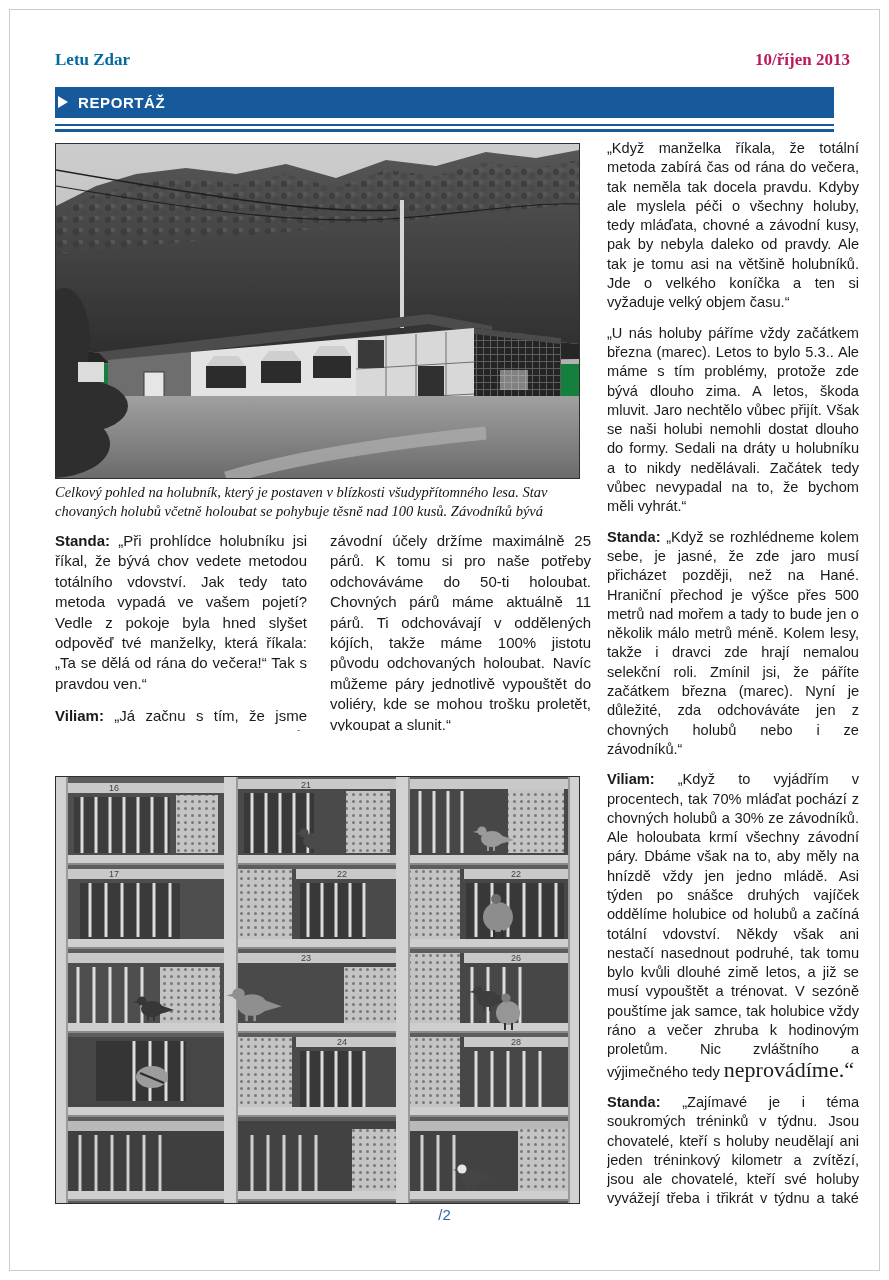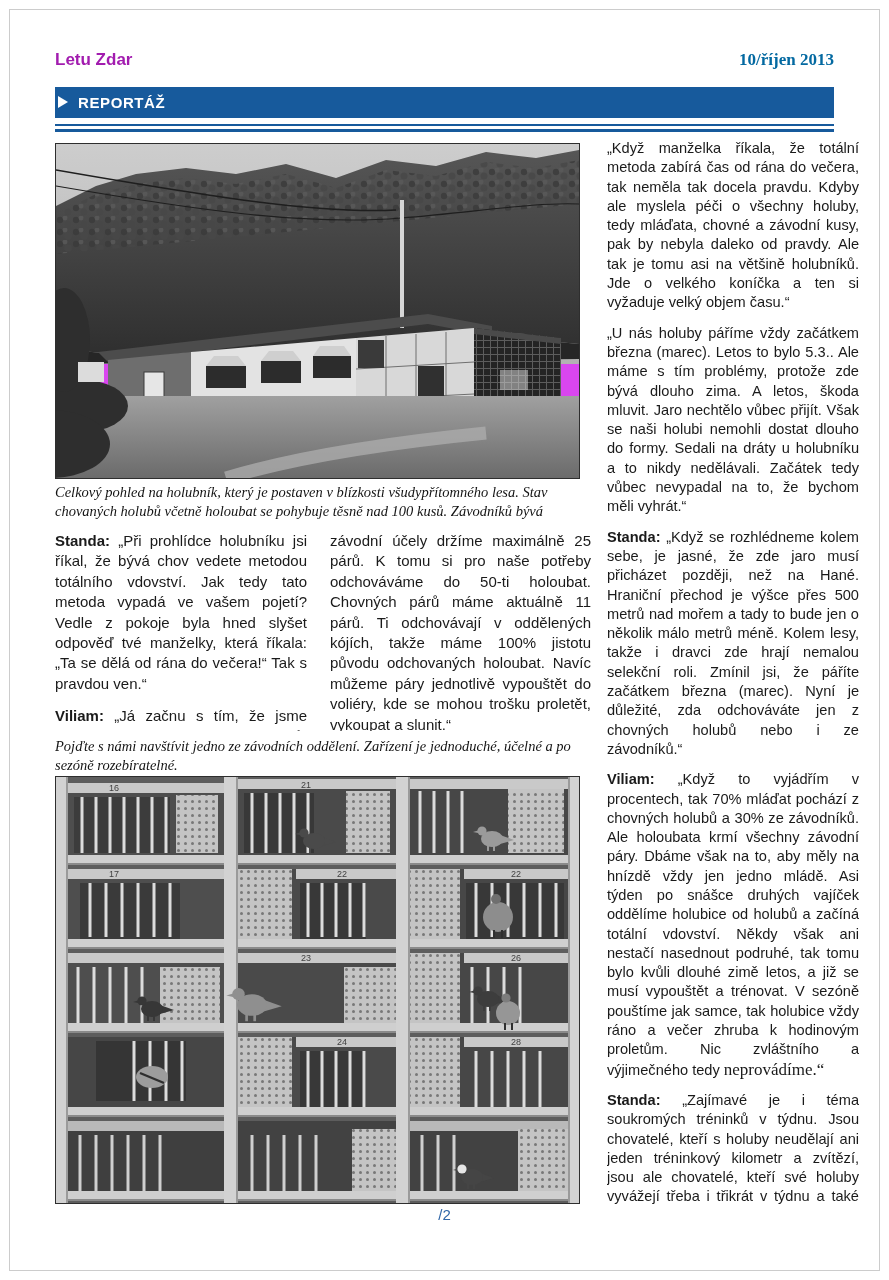--- a/index.html
+++ b/index.html
@@ -1,57 +1,57 @@
 <!DOCTYPE html>
 <html><head>
 <meta charset="utf-8">
 <style>
   html,body{margin:0;padding:0;background:#ffffff;}
   .page{position:relative;width:889px;height:1280px;background:#ffffff;overflow:hidden;
         font-family:"Liberation Sans",sans-serif;color:#1a1a1a;}
   .page-frame{position:absolute;inset:9px;border:1px solid #cccccc;pointer-events:none;}
 
   
-  .masthead-left{position:absolute;left:55px;top:50px;font-family:Liberation Sans, sans-serif;
-        font-weight:bold;font-size:17px;color:#a21caf;}
-  .masthead-right{position:absolute;right:55px;top:50px;font-family:"Liberation Serif",serif;
+  .masthead-left{position:absolute;left:55px;top:50px;font-family:Liberation Serif, serif;
         font-weight:bold;font-size:17px;color:#0369a1;}
+  .masthead-right{position:absolute;right:39px;top:50px;font-family:"Liberation Serif",serif;
+        font-weight:bold;font-size:17px;color:#be185d;}
 
   
   .band{position:absolute;left:55px;top:87px;width:779px;height:31px;background:#175a9c;}
   .band-arrow{position:absolute;left:3px;top:9px;width:0;height:0;
         border-top:6.5px solid transparent;border-bottom:6.5px solid transparent;
         border-left:10px solid #ffffff;}
   .band-title{position:absolute;left:23px;top:0;line-height:31px;color:#ffffff;
         font-weight:bold;font-size:15px;letter-spacing:.6px;}
   .rule-thin{position:absolute;left:55px;top:124px;width:779px;height:2px;background:#175a9c;}
   .rule-thick{position:absolute;left:55px;top:129px;width:779px;height:3px;background:#175a9c;}
 
   
-  .photo{position:absolute;border:1px solid #2e2e2e;background:#d946ef;}
+  .photo{position:absolute;border:1px solid #2e2e2e;background:#15803d;}
   .photo1{left:55px;top:143px;width:523px;height:334px;}
   .photo2{left:55px;top:776px;width:523px;height:426px;}
   .photo svg{display:block;}
 
   
   .caption{position:absolute;left:55px;width:527px;font-family:"Liberation Serif",serif;
         font-style:italic;font-size:14.5px;line-height:19px;color:#141414;overflow:hidden;}
   .caption1{top:483px;height:42px;}
   .caption2{top:737px;height:40px;}
 
   
   .col{position:absolute;top:531px;height:200px;overflow:hidden;}
   .col1{left:55px;width:252px;}
   .col2{left:330px;width:261px;}
   .rightcol{position:absolute;left:607px;top:139px;width:252px;height:1068px;overflow:hidden;}
 
   .col p, .rightcol p{margin:0 0 12px;text-align:justify;font-size:15px;line-height:20.4px;}
   .rightcol p{font-size:14.6px;line-height:19.3px;margin-bottom:11px;}
   .speaker{font-weight:bold;margin-top:48px;}
-  .serif-tail{font-family:"Liberation Serif",serif;font-size:17px;}
+  .serif-tail{font-family:"Liberation Serif",serif;font-size:22px;}
 
   
   .footer{position:absolute;left:0;top:1206px;width:889px;text-align:center;
         font-size:15px;color:#2f66a8;}
 </style>
 </head>
 <body>
 
 <div class="page">
   <div class="page-frame"></div>
@@ -160,21 +160,20 @@
   <div class="caption caption1">Celkový pohled na holubník, který je postaven v blízkosti všudypřítomného lesa. Stav chovaných holubů včetně holoubat se pohybuje těsně nad 100 kusů. Závodníků bývá zhruba polovina.</div>
 
   <div class="col col1">
     <p><span class="speaker">Standa:</span><span> „Při prohlídce holubníku jsi říkal, že bývá chov vedete metodou totálního vdovství. Jak tedy tato metoda vypadá ve vašem pojetí? Vedle z pokoje byla hned slyšet odpověď tvé manželky, která říkala: „Ta se dělá od rána do večera!“ Tak s pravdou ven.“</span></p>
     <p><span class="speaker">Viliam:</span><span> „Já začnu s tím, že jsme příznivci malého počtu závodníků. Pro</span></p>
   </div>
   <div class="col col2">
     <p><span>závodní účely držíme maximálně 25 párů. K tomu si pro naše potřeby odchováváme do 50-ti holoubat. Chovných párů máme aktuálně 11 párů. Ti odchovávají v oddělených kójích, takže máme 100% jistotu původu odchovaných holoubat. Navíc můžeme páry jednotlivě vypouštět do voliéry, kde se mohou trošku proletět, vykoupat a slunit.“</span></p>
   </div>
 
-  <div class="caption caption2">Pojďte s námi navštívit jedno ze závodních oddělení. Zařízení je jednoduché, účelné a po sezóně rozebíratelné.</div>
 
   <div class="photo photo2">
     <svg width="523" height="426" viewBox="0 0 523 426" font-family="Liberation Sans, sans-serif">
       <defs>
         <pattern id="dots" width="7" height="7" patternUnits="userSpaceOnUse">
           <rect width="7" height="7" fill="#c4c4c4"></rect>
           <circle cx="3.5" cy="3.5" r="1.5" fill="#787878"></circle>
         </pattern>
         <g id="pg">
           <polygon points="8,-4 22,1 8,5"></polygon>

